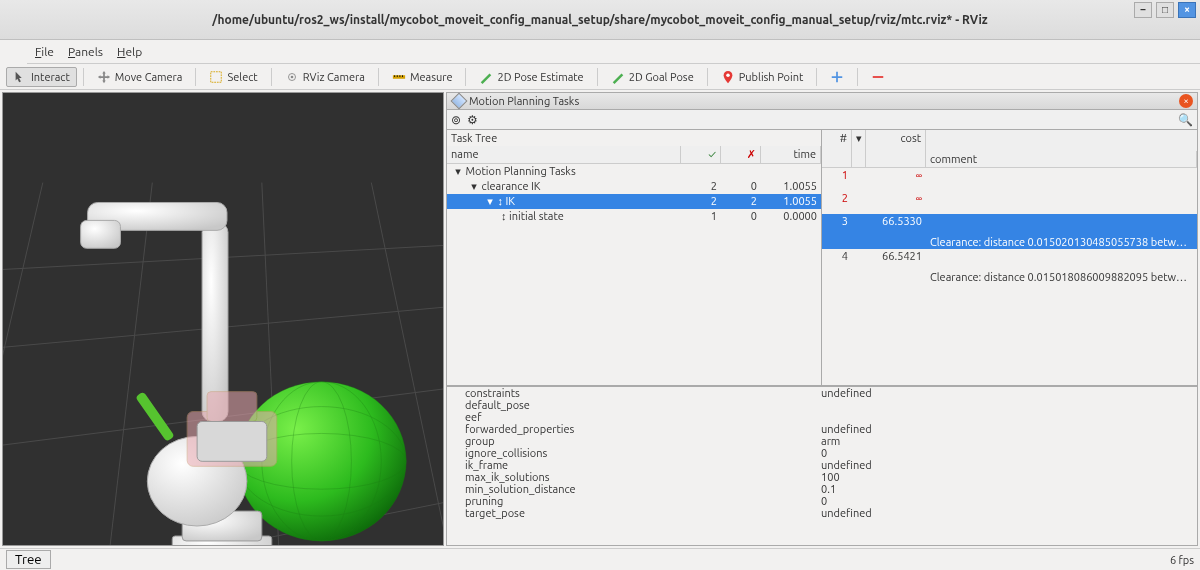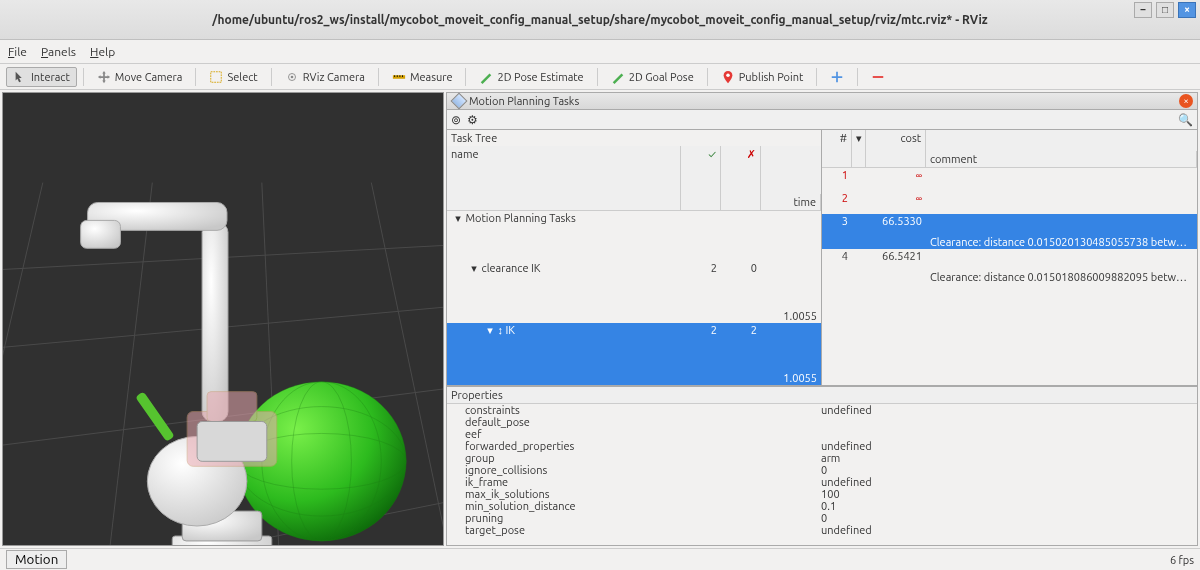--- a/index.html
+++ b/index.html
@@ -1,21 +1,21 @@
 <!DOCTYPE html>
 <html><head>
 <meta charset="utf-8">
 <style>
 * { box-sizing: border-box; margin: 0; padding: 0; font-family: "Ubuntu", "Liberation Sans", sans-serif; }
 body { width: 1200px; height: 570px; background: #f2f1f0; font-size: 12px; color: #333; overflow: hidden; display: flex; flex-direction: column; }
 .titlebar { height: 40px; background: linear-gradient(#e8e8e8,#dcdcdc); border-bottom: 1px solid #bfbfbf; display: flex; align-items: center; justify-content: center; position: relative; font-size: 12px; font-weight: bold; }
 .winbtns { position: absolute; right: 4px; top: 2px; display: flex; gap: 4px; }
 .winbtn { width: 18px; height: 16px; background: #e0e0e0; border: 1px solid #aaa; font-size: 10px; line-height: 14px; text-align: center; cursor: pointer; }
 .winbtn.close { background: #5294e2; color: #fff; border-color: #3a73b8; }
-.menubar { height: 24px; display: flex; align-items: center; padding: 0 8px; gap: 14px; background: #f2f1f0; border-bottom: 1px solid #ccc; }
+.menubar { height: 24px; display: flex; align-items: center; padding: 0 8px; gap: 14px; background: #f2f1f0; border-bottom: 1px solid #ccc; margin-left: 27px; }
 .menubar span { cursor: pointer; }
 .menubar span u { text-decoration: underline; }
 .toolbar { height: 26px; display: flex; align-items: center; padding: 0 6px; gap: 4px; background: #f2f1f0; border-bottom: 1px solid #ccc; }
 .tbtn { display: flex; align-items: center; gap: 4px; padding: 2px 6px; border: 1px solid transparent; border-radius: 2px; cursor: pointer; font-size: 11px; }
 .tbtn.pressed { border-color: #aaa; background: #e0e0e0; }
 .tbtn svg, .tbtn .ic { width: 14px; height: 14px; flex-shrink: 0; }
 .sep { width: 1px; height: 18px; background: #ccc; margin: 0 2px; }
 .mainrow { flex: 1; display: flex; min-height: 0; }
 .viewport { width: 442px; background: #303030; position: relative; border: 1px solid #999; margin: 2px; overflow: hidden; }
 .grid { position: absolute; inset: 0; }
@@ -33,21 +33,21 @@
 .treelabel { font-size: 11px; padding: 2px 4px; }
 .thead { display: flex; background: #efefef; border-bottom: 1px solid #ccc; font-size: 11px; }
 .thead > div { padding: 2px 4px; border-right: 1px solid #ccc; }
 .tbody { flex: 1; overflow: auto; font-size: 11px; }
 .trow { display: flex; padding: 1px 0; }
 .trow > div { padding: 0 4px; white-space: nowrap; overflow: hidden; text-overflow: ellipsis; }
 .trow.sel { background: #3584e4; color: #fff; }
 .c-name { flex: 1; }
 .c-check { width: 40px; text-align: right; }
 .c-x { width: 40px; text-align: right; }
-.c-time { width: 60px; text-align: right; margin-top: 48px; }
+.c-time { width: 60px; text-align: right; }
 .s-num { width: 30px; text-align: right; }
 .s-sort { width: 14px; text-align: center; }
 .s-cost { width: 60px; text-align: right; }
 .s-comment { flex: 1; margin-top: 21px; }
 .expander { display: inline-block; width: 10px; text-align: center; cursor: pointer; }
 .properties { height: 160px; border: 1px solid #aaa; border-top: 1px solid #aaa; display: flex; flex-direction: column; overflow: hidden; }
 .prophead { font-size: 11px; padding: 2px 4px; border-bottom: 1px solid #ccc; background: #efefef; }
 .propbody { flex: 1; overflow: auto; font-size: 11px; }
 .proprow { display: flex; justify-content: space-between; }
 .proprow .k { width: 370px; padding: 0 4px 0 18px; }
@@ -294,21 +294,20 @@
                 <div class="s-num">4</div>
                 <div class="s-sort"></div>
                 <div class="s-cost">66.5421</div>
                 <div class="s-comment">Clearance: distance 0.015018086009882095 between 'obstacle' and 'gripper_left1'</div>
               </div>
             </div>
         </div>
       </div>
 
       <div class="properties">
-        <div class="prophead">Properties</div>
         <div class="propbody" id="prop-body">
             <div class="proprow">
               <div class="k">constraints</div>
               <div class="v">undefined</div>
             </div>
             <div class="proprow">
               <div class="k">default_pose</div>
               <div class="v"></div>
             </div>
             <div class="proprow">
@@ -347,15 +346,15 @@
               <div class="k">target_pose</div>
               <div class="v">undefined</div>
             </div>
           </div>
       </div>
     </div>
   </div>
 </div>
 
 <div class="statusbar">
-  <button class="resetbtn">Motion</button>
+  <button class="resetbtn">Tree</button>
   <span class="fps">6 fps</span>
 </div>
 
 </body></html>

